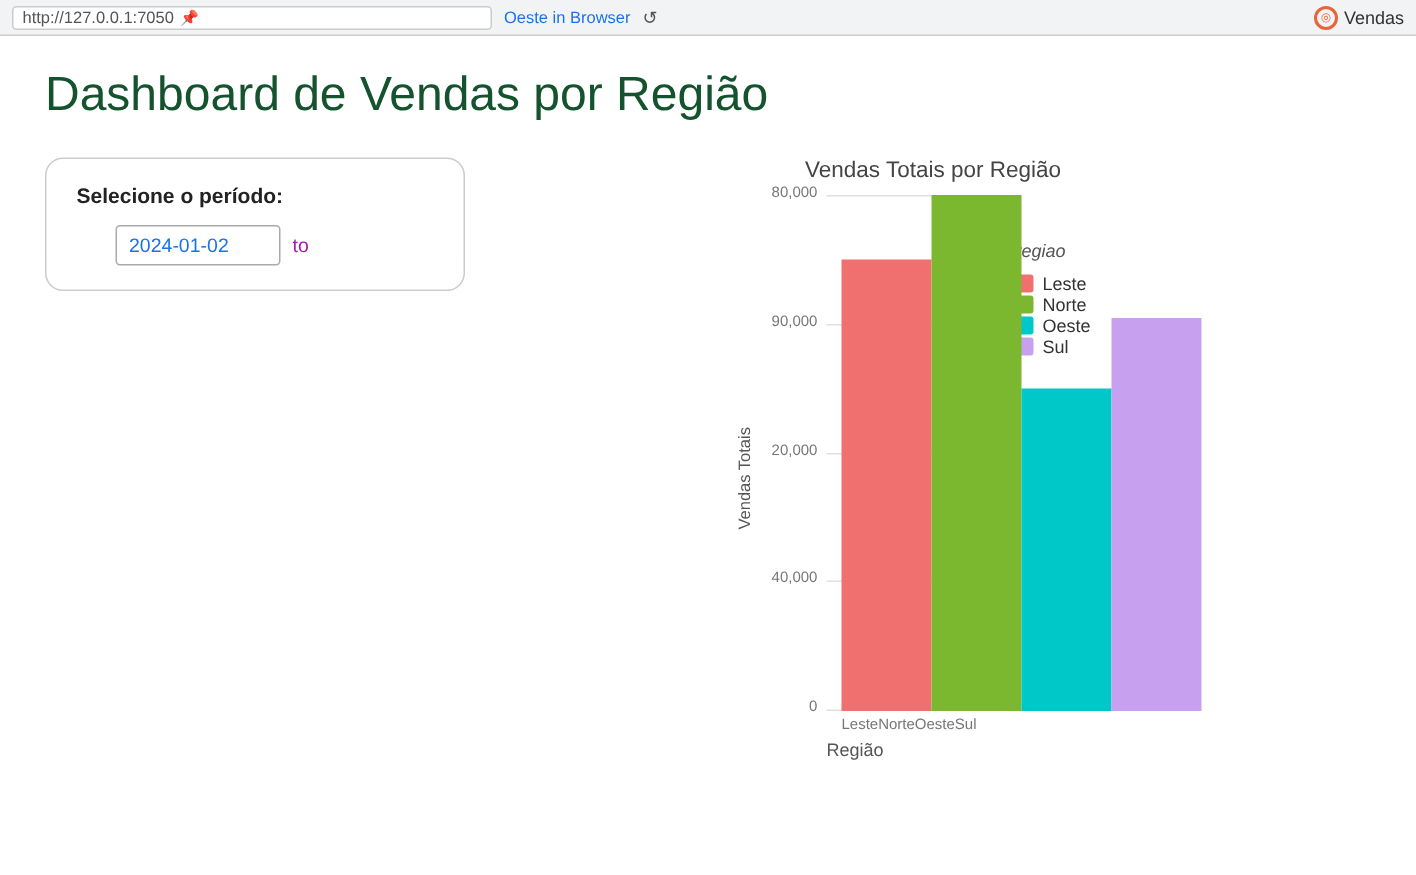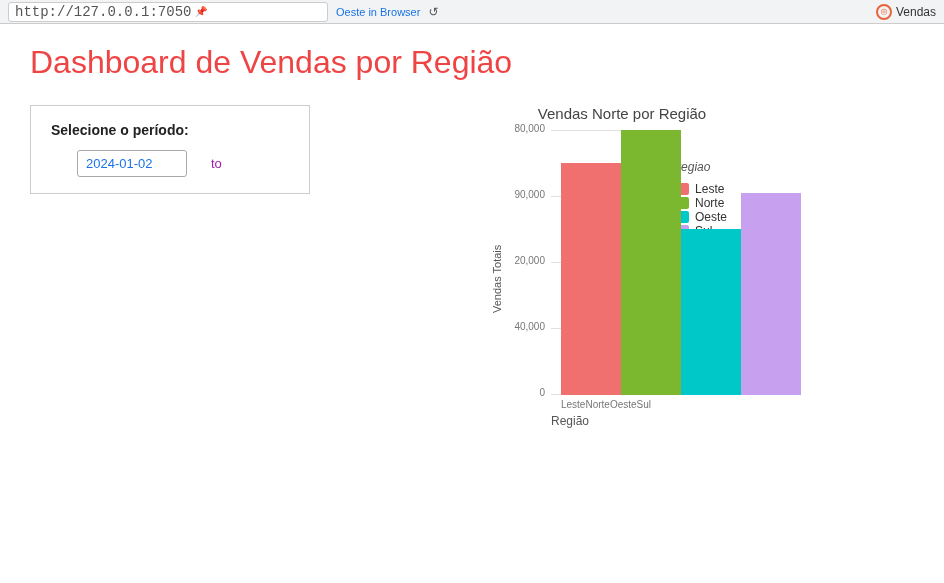--- a/index.html
+++ b/index.html
@@ -21,21 +21,21 @@
       background: #fff;
       border: 1px solid #ccc;
       border-radius: 3px;
       padding: 1px 6px;
       font-size: 11px;
       color: #333;
       flex: 1;
       max-width: 320px;
       gap: 4px;
     }
-    .browser-url-text { color: #555; font-size: 14px; font-family: Liberation Mono, monospace; }
+    .browser-url-text { color: #555; font-size: 11px; }
     .browser-open-btn {
       font-size: 11px;
       color: #1a73e8;
       background: none;
       border: none;
       cursor: pointer;
       white-space: nowrap;
     }
     .browser-reload {
       font-size: 12px;
@@ -71,49 +71,49 @@
     
     .main-content {
       padding: 20px 30px;
       height: calc(583px - 24px);
       overflow: hidden;
     }
 
     .page-title {
       font-size: 32px;
       font-weight: normal;
-      color: #ef4444;
+      color: #14532d;
       margin-bottom: 24px;
     }
 
     .content-row {
       display: flex;
       align-items: flex-start;
       gap: 20px;
     }
 
     
     .filter-panel {
       background: #fff;
       border: 1px solid #ccc;
-      border-radius: 0;
+      border-radius: 12px;
       padding: 16px 20px;
       width: 280px;
       flex-shrink: 0;
     }
     .filter-label {
       font-weight: bold;
       font-size: 14px;
       margin-bottom: 12px;
       color: #222;
     }
     .date-row {
       display: flex;
       align-items: center;
-      gap: 24px;
+      gap: 8px;
       padding-left: 26px;
     }
     .date-input {
       border: 1px solid #aaa;
       border-radius: 3px;
       padding: 5px 8px;
       font-size: 13px;
       color: #1a73e8;
       background: #fff;
       width: 110px;
@@ -155,21 +155,21 @@
       min-width: 20px;
     }
     .chart-inner {
       flex: 1;
       display: flex;
       flex-direction: column;
     }
     .chart-plot {
       display: flex;
       position: relative;
-      height: 265px;
+      height: 344px;
     }
     .grid-and-bars {
       flex: 1;
       position: relative;
     }
     
     .grid-lines {
       position: absolute;
       left: 40px;
       right: 0;
@@ -288,21 +288,21 @@
 
     <div class="filter-panel">
       <div class="filter-label">Selecione o período:</div>
       <div class="date-row">
         <input class="date-input" type="text" value="2024-01-02" style="">
         <span class="date-to">to</span>
       </div>
     </div>
 
     <div class="chart-area">
-      <div class="chart-title">Vendas Norte por Região</div>
+      <div class="chart-title">Vendas Totais por Região</div>
       <div style="display:flex;">
         <div class="chart-container">
           <div class="y-axis-label">Vendas Totais</div>
           <div class="chart-inner">
             <div class="chart-plot">
               <div class="grid-and-bars">
                 <div class="grid-lines" id="grid-lines">
                     <div class="grid-line">
                       <span class="grid-label">80,000</span>
                     </div>

